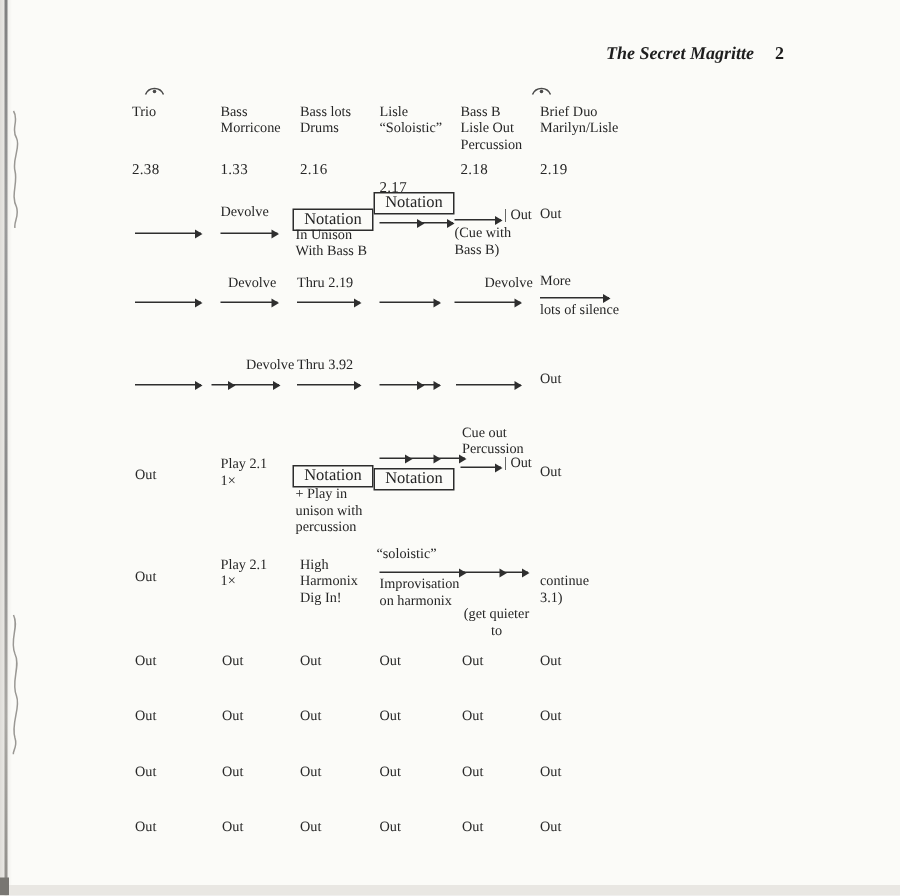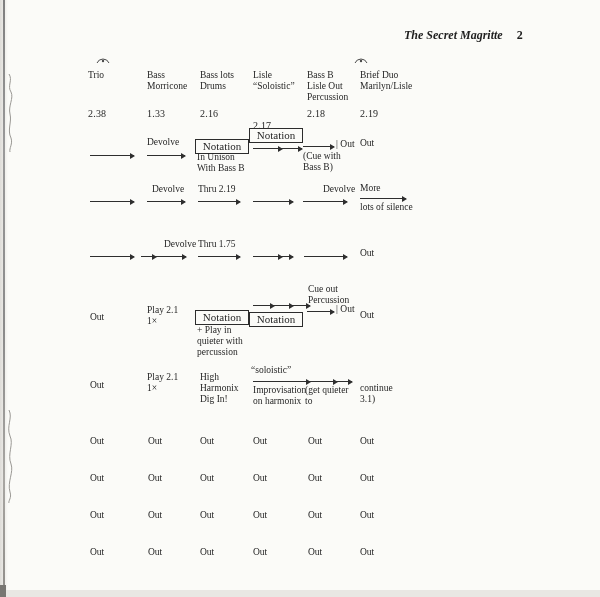--- a/index.html
+++ b/index.html
@@ -135,39 +135,39 @@
   <div class="t" style="left:360px;top:202px">lots of silence</div>
 
   <div class="arw" style="left:90px;top:256px;width:44px">
       <i class="hd end"></i>
     </div>
   <div class="t" style="left:164px;top:239px">Devolve</div>
   <div class="arw" style="left:141px;top:256px;width:45px">
       <i class="hd" style="left:25%"></i>
       <i class="hd end"></i>
     </div>
-  <div class="t" style="left:198px;top:239px">Thru 1.75</div>
+  <div class="t" style="left:198px;top:239px">Thru 3.92</div>
   <div class="arw" style="left:198px;top:256px;width:42px">
       <i class="hd end"></i>
     </div>
   <div class="arw" style="left:253px;top:256px;width:40px">
       <i class="hd" style="left:62%"></i>
       <i class="hd end"></i>
     </div>
   <div class="arw" style="left:304px;top:256px;width:43px">
       <i class="hd end"></i>
     </div>
   <div class="t" style="left:360px;top:248px">Out</div>
 
   <div class="t" style="left:90px;top:312px">Out</div>
   <div class="t" style="left:147px;top:305px">Play 2.1
 1×</div>
   <div class="nbox" style="left:195px;top:310px">Notation</div>
   <div class="t" style="left:197px;top:325px">+ Play in
-quieter with
+unison with
 percussion</div>
   <div class="arw" style="left:253px;top:305px;width:57px">
       <i class="hd" style="left:30%"></i>
       <i class="hd" style="left:63%"></i>
       <i class="hd end"></i>
     </div>
   <div class="nbox" style="left:249px;top:312px">Notation</div>
   <div class="t" style="left:308px;top:284px">Cue out
 Percussion</div>
   <div class="arw" style="left:307px;top:311px;width:27px">
@@ -185,21 +185,21 @@
   <div class="t" style="left:251px;top:365px">“soloistic”</div>
   <div class="arw" style="left:253px;top:381px;width:57px">
       <i class="hd end"></i>
     </div>
   <div class="t" style="left:253px;top:385px">Improvisation
 on harmonix</div>
   <div class="arw" style="left:307px;top:381px;width:45px">
       <i class="hd" style="left:58%"></i>
       <i class="hd end"></i>
     </div>
-  <div class="t" style="left:305px;top:385px;width:52px;text-align:left">(get quieter
+  <div class="t" style="left:305px;top:405px;width:52px;text-align:center">(get quieter
 to</div>
   <div class="t" style="left:360px;top:383px">continue
 3.1)</div>
 
   <div class="t" style="left:90px;top:436px">Out</div>
   <div class="t" style="left:148px;top:436px">Out</div>
   <div class="t" style="left:200px;top:436px">Out</div>
   <div class="t" style="left:253px;top:436px">Out</div>
   <div class="t" style="left:308px;top:436px">Out</div>
   <div class="t" style="left:360px;top:436px">Out</div>

